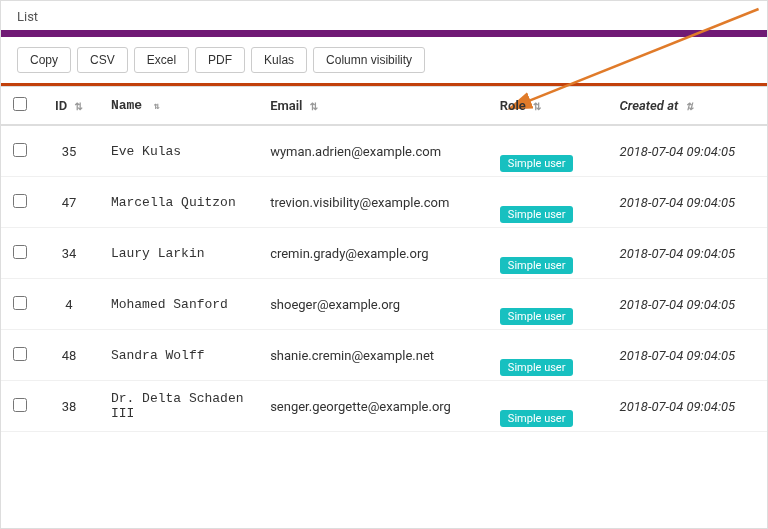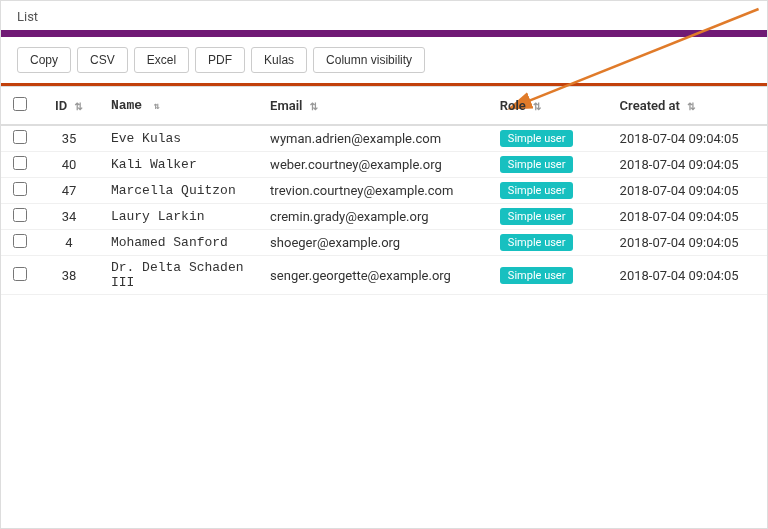--- a/index.html
+++ b/index.html
@@ -81,29 +81,31 @@
     }
     .email-cell {
       width: 230px;
     }
     .role-cell {
       width: 120px;
       text-align: left;
     }
     .created-cell {
       width: 160px;
+      font-style: italic;
     }
     .badge-simple-user {
       background: #17c0c0;
       color: #fff;
       border-radius: 3px;
       padding: 2px 8px;
       font-size: 11px;
       display: inline-block;
       white-space: nowrap;
+      margin-top: 25px;
     }
     input[type="checkbox"] {
       width: 14px;
       height: 14px;
       cursor: pointer;
     }
     
     .arrow-overlay {
       position: absolute;
       top: 0;
@@ -178,35 +180,23 @@
       <td class="email-cell">wyman.adrien@example.com</td>
       <td class="role-cell">
         <span class="badge-simple-user">Simple user</span>
       </td>
       <td class="created-cell">2018-07-04 09:04:05</td>
     </tr>
         <tr>
       <td class="checkbox-cell">
         <input type="checkbox" style="">
       </td>
-      <td class="id-cell">40</td>
-      <td class="name-cell">Kali Walker</td>
-      <td class="email-cell">weber.courtney@example.org</td>
-      <td class="role-cell">
-        <span class="badge-simple-user">Simple user</span>
-      </td>
-      <td class="created-cell">2018-07-04 09:04:05</td>
-    </tr>
-        <tr>
-      <td class="checkbox-cell">
-        <input type="checkbox" style="">
-      </td>
       <td class="id-cell">47</td>
       <td class="name-cell">Marcella Quitzon</td>
-      <td class="email-cell">trevion.courtney@example.com</td>
+      <td class="email-cell">trevion.visibility@example.com</td>
       <td class="role-cell">
         <span class="badge-simple-user">Simple user</span>
       </td>
       <td class="created-cell">2018-07-04 09:04:05</td>
     </tr>
         <tr>
       <td class="checkbox-cell">
         <input type="checkbox" style="">
       </td>
       <td class="id-cell">34</td>
@@ -226,20 +216,32 @@
       <td class="email-cell">shoeger@example.org</td>
       <td class="role-cell">
         <span class="badge-simple-user">Simple user</span>
       </td>
       <td class="created-cell">2018-07-04 09:04:05</td>
     </tr>
         <tr>
       <td class="checkbox-cell">
         <input type="checkbox" style="">
       </td>
+      <td class="id-cell">48</td>
+      <td class="name-cell">Sandra Wolff</td>
+      <td class="email-cell">shanie.cremin@example.net</td>
+      <td class="role-cell">
+        <span class="badge-simple-user">Simple user</span>
+      </td>
+      <td class="created-cell">2018-07-04 09:04:05</td>
+    </tr>
+        <tr>
+      <td class="checkbox-cell">
+        <input type="checkbox" style="">
+      </td>
       <td class="id-cell">38</td>
       <td class="name-cell">Dr. Delta Schaden III</td>
       <td class="email-cell">senger.georgette@example.org</td>
       <td class="role-cell">
         <span class="badge-simple-user">Simple user</span>
       </td>
       <td class="created-cell">2018-07-04 09:04:05</td>
     </tr>
       </tbody>
   </table>

